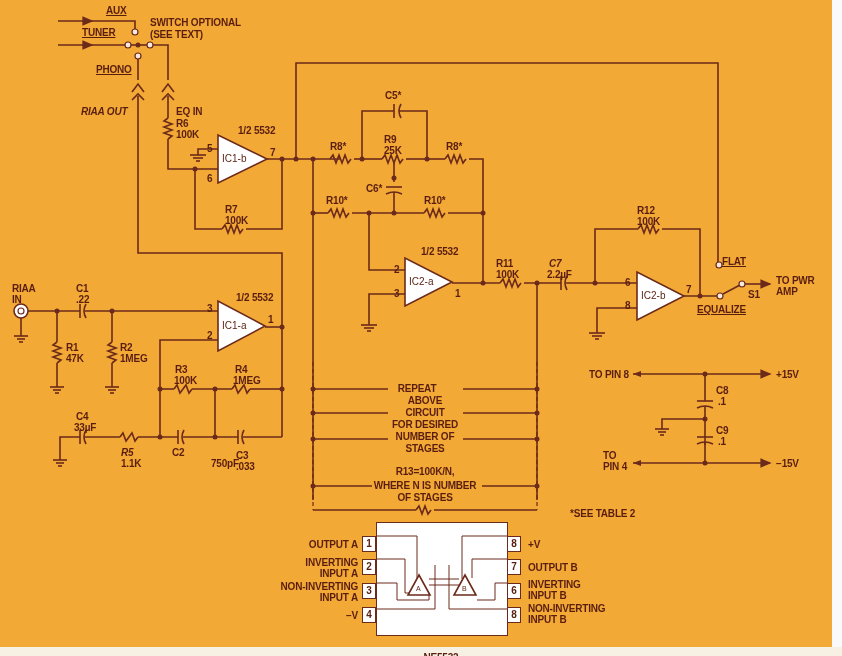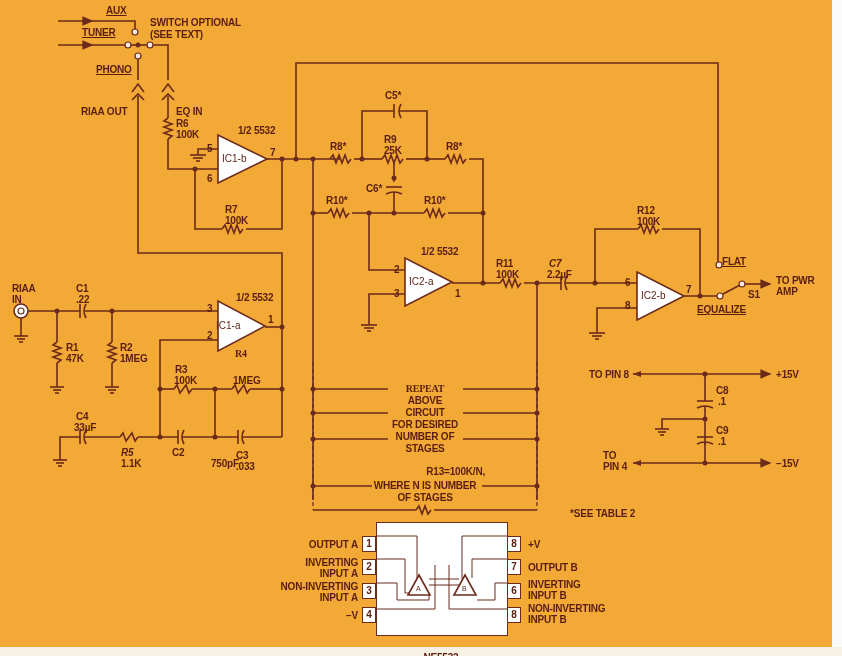--- a/index.html
+++ b/index.html
@@ -264,21 +264,21 @@
       <circle class="dot" cx="705" cy="463" r="2.5"></circle>
       <line class="w" x1="705" y1="442" x2="705" y2="463"></line>
     </g>
   </svg>
 
   <div class="lbl ul" style="left:106px;top:5px;">AUX</div>
   <div class="lbl ul" style="left:82px;top:27px;">TUNER</div>
   <div class="lbl ul" style="left:96px;top:64px;">PHONO</div>
   <div class="lbl" style="left:150px;top:17px;">SWITCH OPTIONAL</div>
   <div class="lbl" style="left:150px;top:29px;">(SEE TEXT)</div>
-  <div class="lbl" style="left:81px;top:106px;">RIAA OUT</div>
+  <div class="lbl" style="left:81px;top:106px;font-style:italic;">RIAA OUT</div>
   <div class="lbl" style="left:176px;top:106px;">EQ IN</div>
 
   <div class="lbl" style="left:176px;top:118px;">R6</div>
   <div class="lbl" style="left:176px;top:129px;">100K</div>
   <div class="lbl" style="left:238px;top:125px;">1/2 5532</div>
   <div class="oplbl" style="left:222px;top:153px;">IC1-b</div>
   <div class="lbl" style="left:207px;top:143px;">5</div>
   <div class="lbl" style="left:207px;top:173px;">6</div>
   <div class="lbl" style="left:270px;top:147px;">7</div>
   <div class="lbl" style="left:225px;top:204px;">R7</div>
@@ -317,44 +317,44 @@
 
   <div class="lbl" style="left:12px;top:283px;">RIAA</div>
   <div class="lbl" style="left:12px;top:294px;">IN</div>
   <div class="lbl" style="left:76px;top:283px;">C1</div>
   <div class="lbl" style="left:76px;top:294px;">.22</div>
   <div class="lbl" style="left:66px;top:342px;">R1</div>
   <div class="lbl" style="left:66px;top:353px;">47K</div>
   <div class="lbl" style="left:120px;top:342px;">R2</div>
   <div class="lbl" style="left:120px;top:353px;">1MEG</div>
   <div class="lbl" style="left:236px;top:292px;">1/2 5532</div>
-  <div class="oplbl" style="left:216px;top:320px;">IC1-a</div>
+  <div class="oplbl" style="left:222px;top:320px;">IC1-a</div>
   <div class="lbl" style="left:207px;top:303px;">3</div>
   <div class="lbl" style="left:207px;top:330px;">2</div>
   <div class="lbl" style="left:268px;top:314px;">1</div>
   <div class="lbl" style="left:175px;top:364px;">R3</div>
   <div class="lbl" style="left:174px;top:375px;">100K</div>
-  <div class="lbl" style="left:235px;top:348px;font-family:Liberation Serif, serif;">R4</div>
+  <div class="lbl" style="left:235px;top:364px;">R4</div>
   <div class="lbl" style="left:233px;top:375px;">1MEG</div>
   <div class="lbl" style="left:76px;top:411px;">C4</div>
   <div class="lbl" style="left:74px;top:422px;">33µF</div>
   <div class="lbl" style="left:121px;top:447px;font-style:italic;">R5</div>
   <div class="lbl" style="left:121px;top:458px;">1.1K</div>
   <div class="lbl" style="left:172px;top:447px;">C2</div>
   <div class="lbl" style="left:168px;top:458px;margin-left:43px;">750pF</div>
   <div class="lbl" style="left:236px;top:450px;">C3</div>
   <div class="lbl" style="left:236px;top:461px;">.033</div>
 
-  <div class="lbl c" style="left:375px;top:383px;width:100px;font-family:Liberation Serif, serif;">REPEAT</div>
+  <div class="lbl c" style="left:367px;top:383px;width:100px;">REPEAT</div>
   <div class="lbl c" style="left:375px;top:395px;width:100px;">ABOVE</div>
   <div class="lbl c" style="left:375px;top:407px;width:100px;">CIRCUIT</div>
   <div class="lbl c" style="left:375px;top:419px;width:100px;">FOR DESIRED</div>
   <div class="lbl c" style="left:375px;top:431px;width:100px;">NUMBER OF</div>
   <div class="lbl c" style="left:375px;top:443px;width:100px;text-align:center;">STAGES</div>
-  <div class="lbl c" style="left:365px;top:466px;width:120px;text-align:right;">R13=100K/N,</div>
+  <div class="lbl c" style="left:365px;top:466px;width:120px;">R13=100K/N,</div>
   <div class="lbl c" style="left:365px;top:480px;width:120px;">WHERE N IS NUMBER</div>
   <div class="lbl c" style="left:365px;top:492px;width:120px;">OF STAGES</div>
 
   <div class="lbl" style="left:589px;top:369px;">TO PIN 8</div>
   <div class="lbl" style="left:776px;top:369px;">+15V</div>
   <div class="lbl" style="left:716px;top:385px;">C8</div>
   <div class="lbl" style="left:718px;top:396px;">.1</div>
   <div class="lbl" style="left:716px;top:425px;">C9</div>
   <div class="lbl" style="left:718px;top:436px;">.1</div>
   <div class="lbl" style="left:603px;top:450px;">TO</div>

